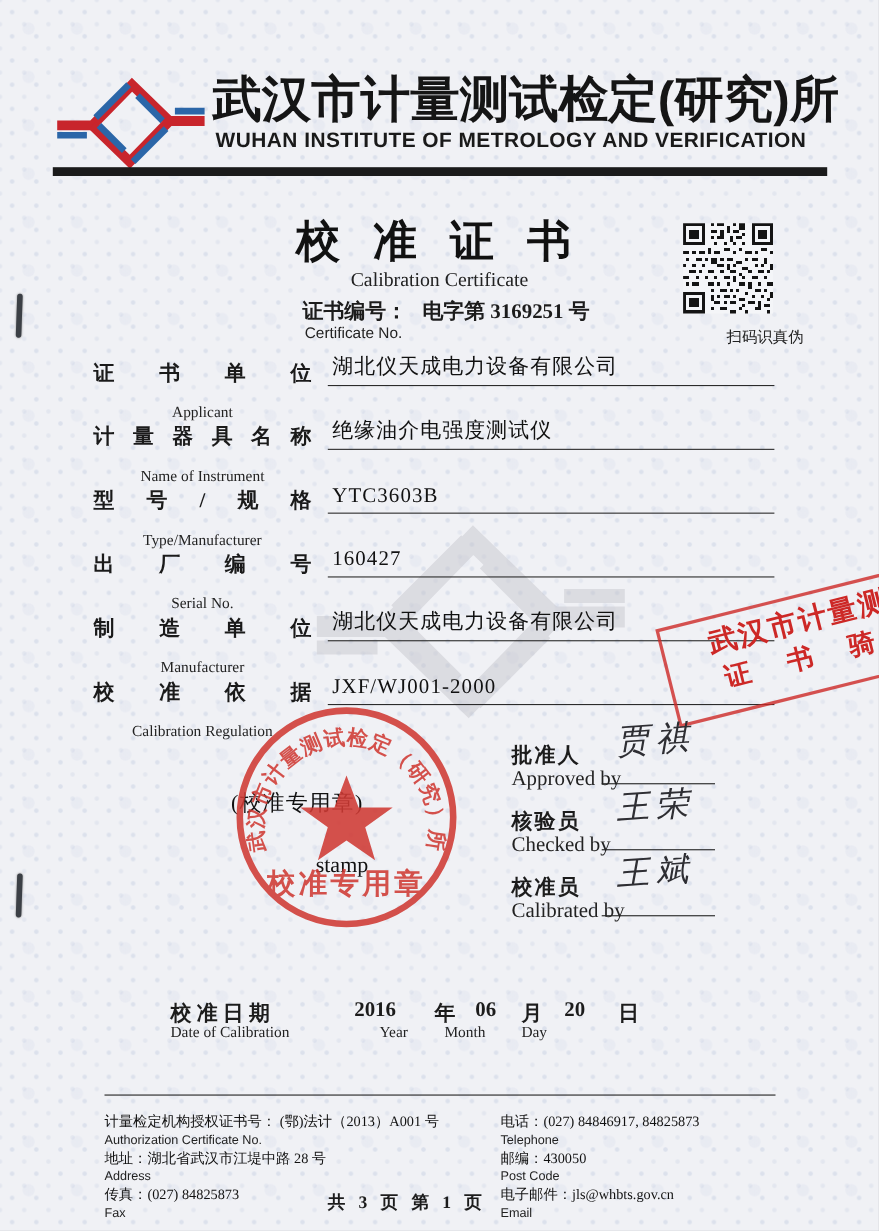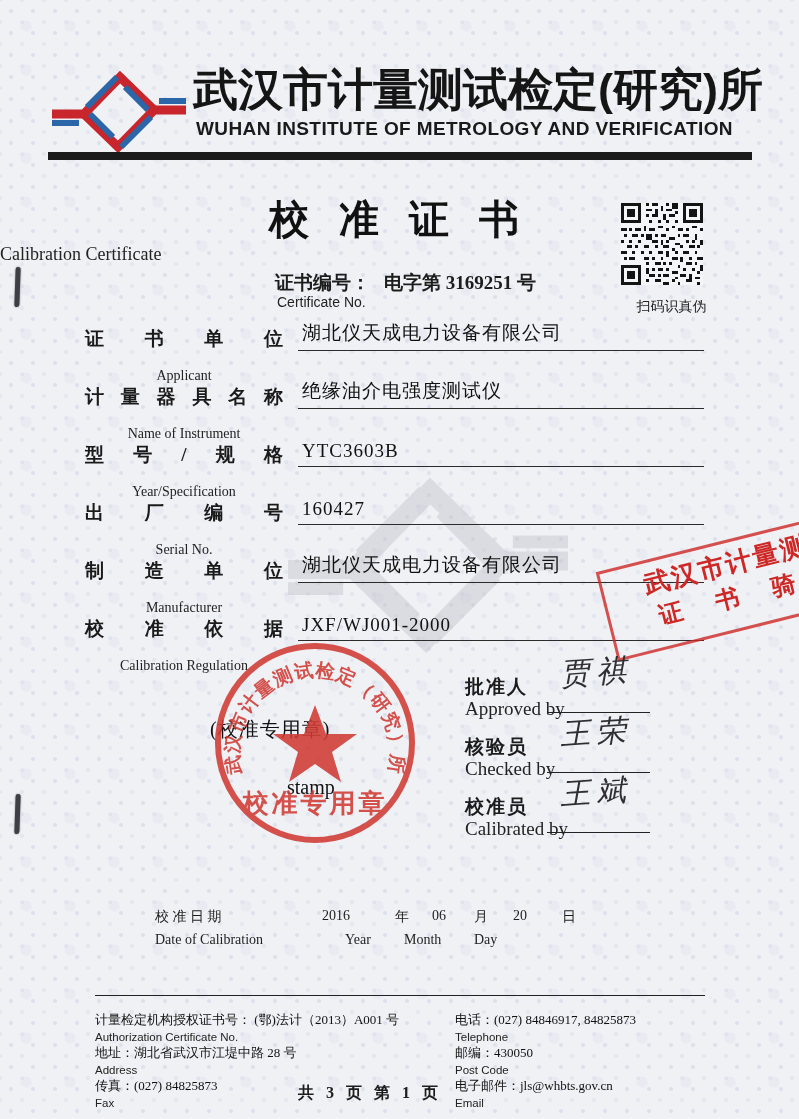--- a/index.html
+++ b/index.html
@@ -18,27 +18,27 @@
   .abs{position:absolute;}
   
   .org-cn{left:193px;top:60px;width:565px;font-family:"Liberation Sans",sans-serif;
     font-weight:900;font-size:45px;letter-spacing:0px;color:#151515;white-space:nowrap;}
   .org-en{left:196px;top:118px;width:560px;font-family:"Liberation Sans",sans-serif;
     font-weight:700;font-size:19px;color:#1a1a1a;white-space:nowrap;letter-spacing:.4px;}
   .hdr-bar{left:48px;top:152px;width:704px;height:8px;background:#1b1b1b;}
   
   .cert-title{left:0;top:192px;width:788px;text-align:center;font-size:40px;font-weight:700;
     letter-spacing:30px;text-indent:30px;color:#111;font-family:"Liberation Sans",sans-serif;}
-  .cert-title-en{left:0;top:244px;width:799px;font-size:18px;color:#222;}
+  .cert-title-en{left:0;top:244px;width:799px;text-align:center;font-size:18px;color:#222;}
   .certno-row{left:275px;top:270px;font-size:19px;font-weight:600;white-space:nowrap;}
   .certno-row .val{font-weight:600;margin-left:14px;}
   .certno-en{left:277px;top:294px;font-size:14px;font-family:"Liberation Sans",sans-serif;color:#222;}
   
   .qr{left:621px;top:203px;width:82px;height:82px;}
-  .qr-caption{left:624px;top:298px;width:95px;text-align:center;font-size:14px;color:#222;}
+  .qr-caption{left:648px;top:298px;width:95px;text-align:center;font-size:14px;color:#222;}
   
   .field-row{position:absolute;left:85px;right:95px;height:56px;}
   .flabel{position:absolute;left:0;top:8px;width:200px;}
   .flabel .cn{display:block;width:198px;font-size:19px;font-weight:700;color:#1a1a1a;
     text-align:justify;text-align-last:justify;}
   .flabel .en{display:block;width:198px;text-align:center;font-size:14px;color:#222;margin-top:16px;white-space:nowrap;}
   .fvalue{position:absolute;left:213px;right:0;top:0;height:32px;border-bottom:1.6px solid #2b2b2b;}
   .fvalue .v{position:absolute;left:4px;bottom:4px;font-size:19px;letter-spacing:1px;white-space:nowrap;color:#111;}
   
   .watermark{left:288px;top:455px;opacity:.45;}
@@ -53,21 +53,21 @@
   .side-seal .l2{font-size:24px;font-weight:700;letter-spacing:14px;white-space:nowrap;}
   
   .sig-row{position:absolute;left:465px;width:250px;height:52px;}
   .sig-row .cn{position:absolute;left:0;top:6px;font-size:19px;font-weight:700;letter-spacing:2px;white-space:nowrap;}
   .sig-row .en{position:absolute;left:0;top:30px;font-size:19px;color:#222;white-space:nowrap;}
   .sig-line{position:absolute;left:82px;top:44px;width:103px;border-bottom:1.8px solid #222;}
   .sig{position:absolute;left:95px;top:-16px;font-size:30px;color:#2e2e33;
     font-style:italic;transform:rotate(-4deg);letter-spacing:6px;white-space:nowrap;
     font-family:"DejaVu Serif",serif;}
   
-  .date-cn{top:908px;font-size:14px;font-weight:400;white-space:nowrap;}
+  .date-cn{top:908px;font-size:19px;font-weight:700;white-space:nowrap;}
   .date-en{top:932px;font-size:14px;color:#222;white-space:nowrap;text-align:right;}
   
   .foot-rule{left:95px;top:995px;width:610px;height:0;border-top:1.6px solid #222;}
   .foot-col{top:1012px;font-size:13px;line-height:16.5px;color:#111;}
   .foot-col .en{font-family:"Liberation Sans",sans-serif;font-size:11.5px;color:#222;}
   .page-info{left:298px;top:1083px;font-size:16px;font-weight:600;letter-spacing:4px;white-space:nowrap;}
   
   .staple{left:15px;width:5px;height:40px;background:#3c4046;border-radius:3px;transform:rotate(2deg);
     box-shadow:0 0 2px rgba(0,0,0,.5);}
 </style>
@@ -152,21 +152,21 @@
         <span class="cn">计量器具名称</span>
         <span class="en">Name of Instrument</span>
       </div>
     <div class="fvalue">
         <span class="v">绝缘油介电强度测试仪</span>
       </div>
   </div>
   <div class="field-row" style="top:434px">
     <div class="flabel">
         <span class="cn">型号/规格</span>
-        <span class="en">Year/Specification</span>
+        <span class="en">Type/Manufacturer</span>
       </div>
     <div class="fvalue">
         <span class="v">YTC3603B</span>
       </div>
   </div>
   <div class="field-row" style="top:492px">
     <div class="flabel">
         <span class="cn">出厂编号</span>
         <span class="en">Serial No.</span>
       </div>

